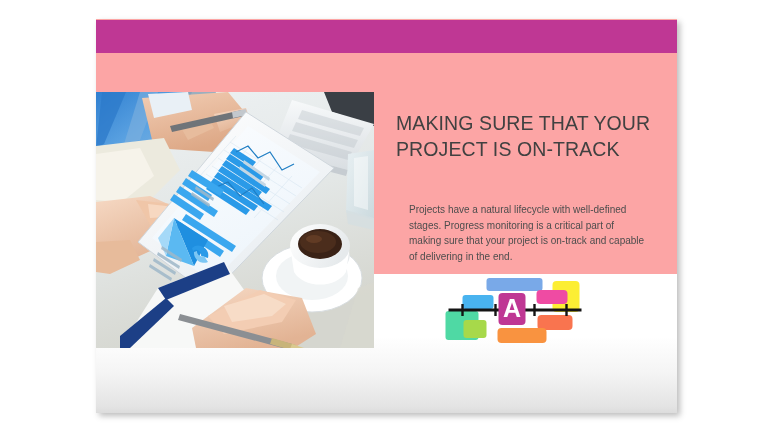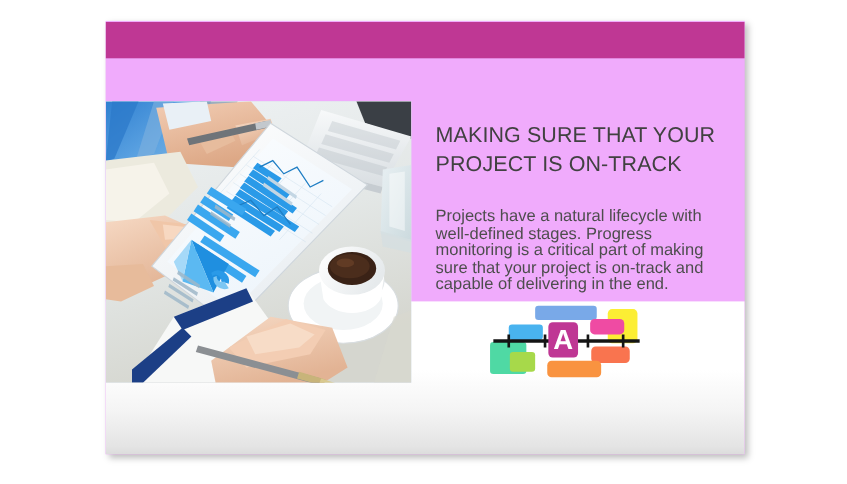--- a/index.html
+++ b/index.html
@@ -22,21 +22,21 @@
     width: 770px;
     height: 440px;
     background: #ffffff;
   }
   .slide {
     position: absolute;
     left: 96px;
     top: 19px;
     width: 581px;
     height: 394px;
-    background: #f0abfc;
+    background: #fca5a5;
     box-shadow: 3px 3px 6px rgba(0,0,0,0.26);
     overflow: hidden;
   }
   
   .slide-bottom-wash {
     position: absolute;
     left: 0;
     top: 255px;
     width: 581px;
     height: 139px;
@@ -73,23 +73,23 @@
   .slide-title {
     font-size: 19.5px;
     line-height: 26px;
     color: #414141;
     letter-spacing: 0.1px;
     font-weight: normal;
     margin: 0;
     white-space: pre-line;
   }
   .slide-body {
-    margin: 0;
+    margin: 13px;
     padding-top: 27px;
-    font-size: 15px;
+    font-size: 10px;
     line-height: 15.6px;
     color: #4d4d4d;
     white-space: pre-line;
   }
 
   
   .gantt {
     position: absolute;
     left: 339px;
     top: 245px;

